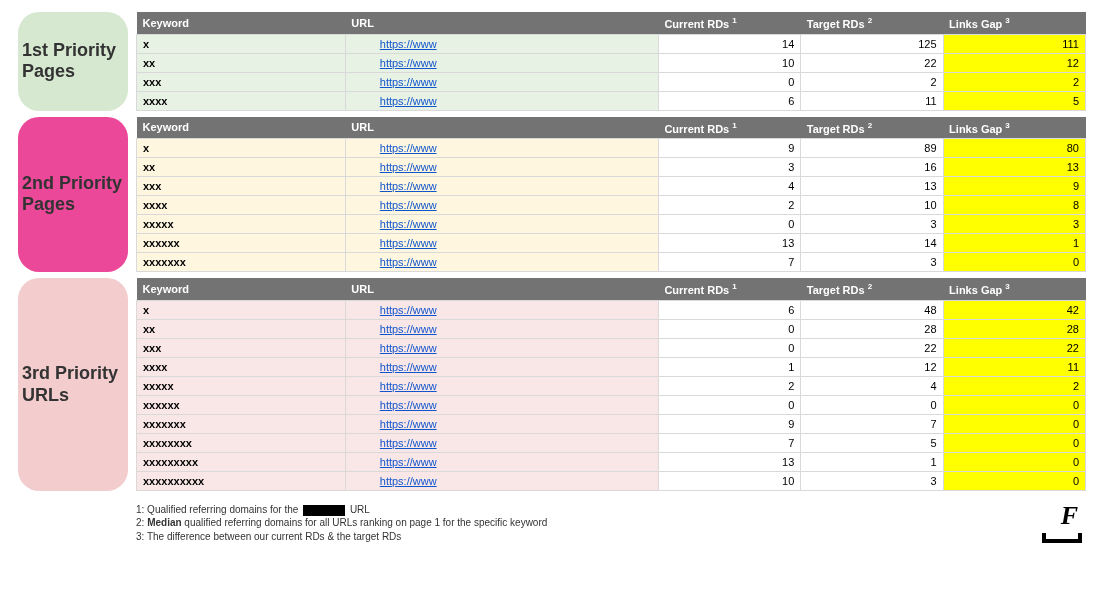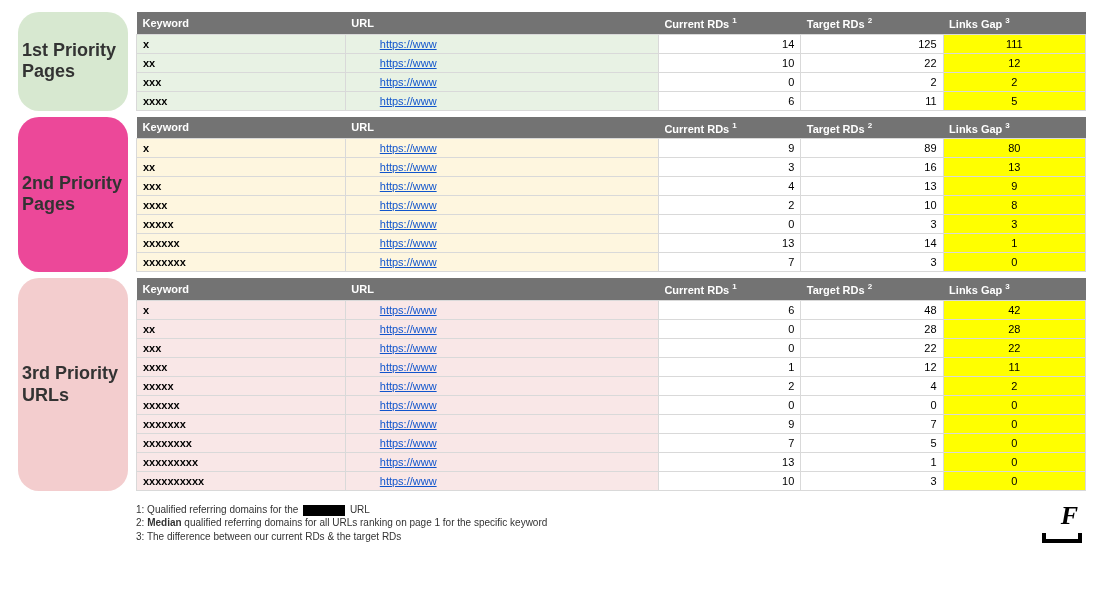--- a/index.html
+++ b/index.html
@@ -54,21 +54,21 @@
     border: 1px solid #d9d9d9;
     padding: 3px 6px;
     font-size: 11px;
     overflow: hidden;
     white-space: nowrap;
     text-overflow: ellipsis;
   }
   tbody td.kw { font-weight: 700; }
   tbody td.url a { color: #1155cc; text-decoration: underline; margin-left: 28px; }
   tbody td.num { text-align: right; padding-left: 44px; }
-  tbody td.gap { background: #ffff00; text-align: center; font-weight: 500; }
+  tbody td.gap { background: #ffff00; text-align: right; font-weight: 500; }
   .t1 tbody td.kw, .t1 tbody td.url { background: #e8f2e4; }
   .t2 tbody td.kw, .t2 tbody td.url { background: #fef6df; }
   .t3 tbody td.kw, .t3 tbody td.url { background: #f9e7e7; }
   col.c-kw  { width: 22%; }
   col.c-url { width: 33%; }
   col.c-rd1 { width: 15%; }
   col.c-rd2 { width: 15%; }
   col.c-gap { width: 15%; }
   .footnotes {
     font-size: 10px;

